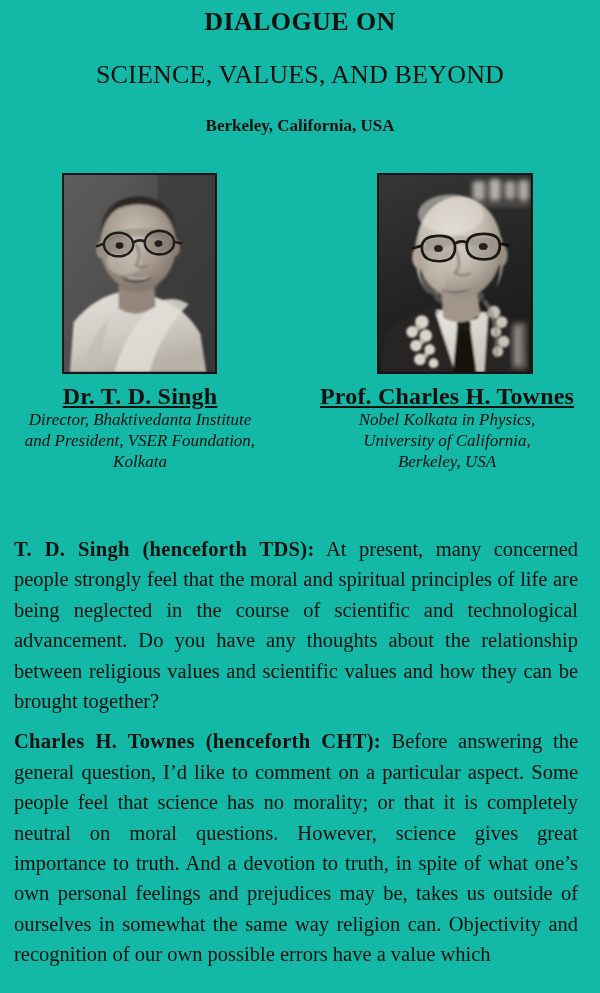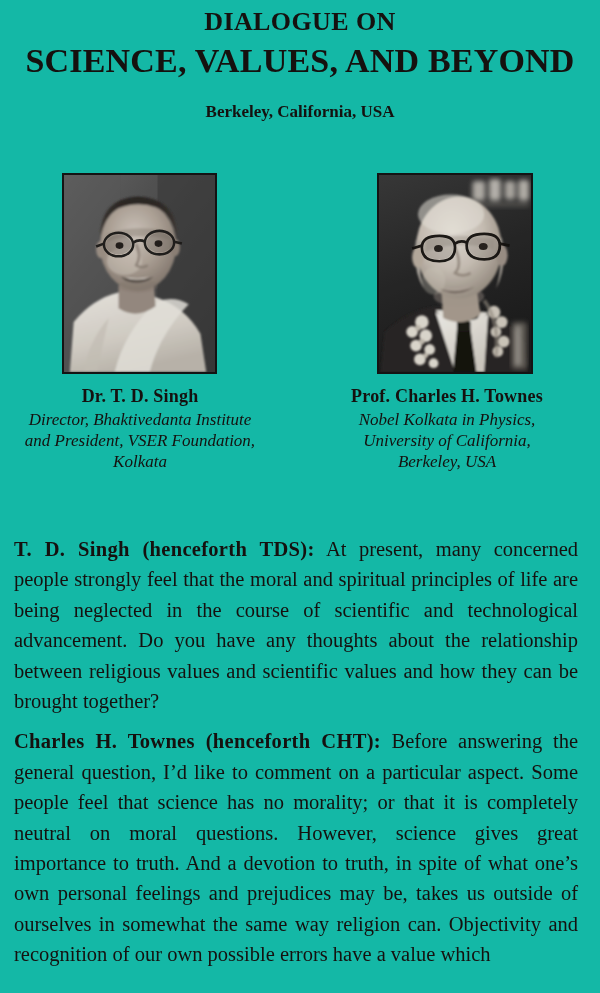--- a/index.html
+++ b/index.html
@@ -33,26 +33,26 @@
     text-align: center;
   }
   .title-line-1 {
     font-size: 26px;
     font-weight: bold;
     letter-spacing: 0.4px;
     line-height: 32px;
     white-space: nowrap;
   }
   .title-line-2 {
-    font-size: 34px;
-    font-weight: bold;
+    font-size: 26px;
+    font-weight: normal;
     letter-spacing: 0.2px;
     line-height: 34px;
     white-space: nowrap;
-    margin-top: 6px;
+    margin-top: 20px;
   }
   .title-line-3 {
     font-size: 17px;
     font-weight: bold;
     line-height: 27px;
     margin-top: 20px;
     white-space: nowrap;
   }
 
   
@@ -95,25 +95,26 @@
   }
   .caption-left {
     left: 14px;
     width: 252px;
   }
   .caption-right {
     left: 308px;
     width: 278px;
   }
   .caption-name {
-    font-size: 18px;
+    font-size: 24px;
     font-weight: bold;
     line-height: 23px;
     letter-spacing: 0.2px;
     white-space: nowrap;
+    text-decoration: underline;
   }
   .caption-role {
     font-size: 17px;
     font-style: italic;
     line-height: 21px;
     margin-top: 1px;
   }
   .caption-role div {
     white-space: nowrap;
   }

